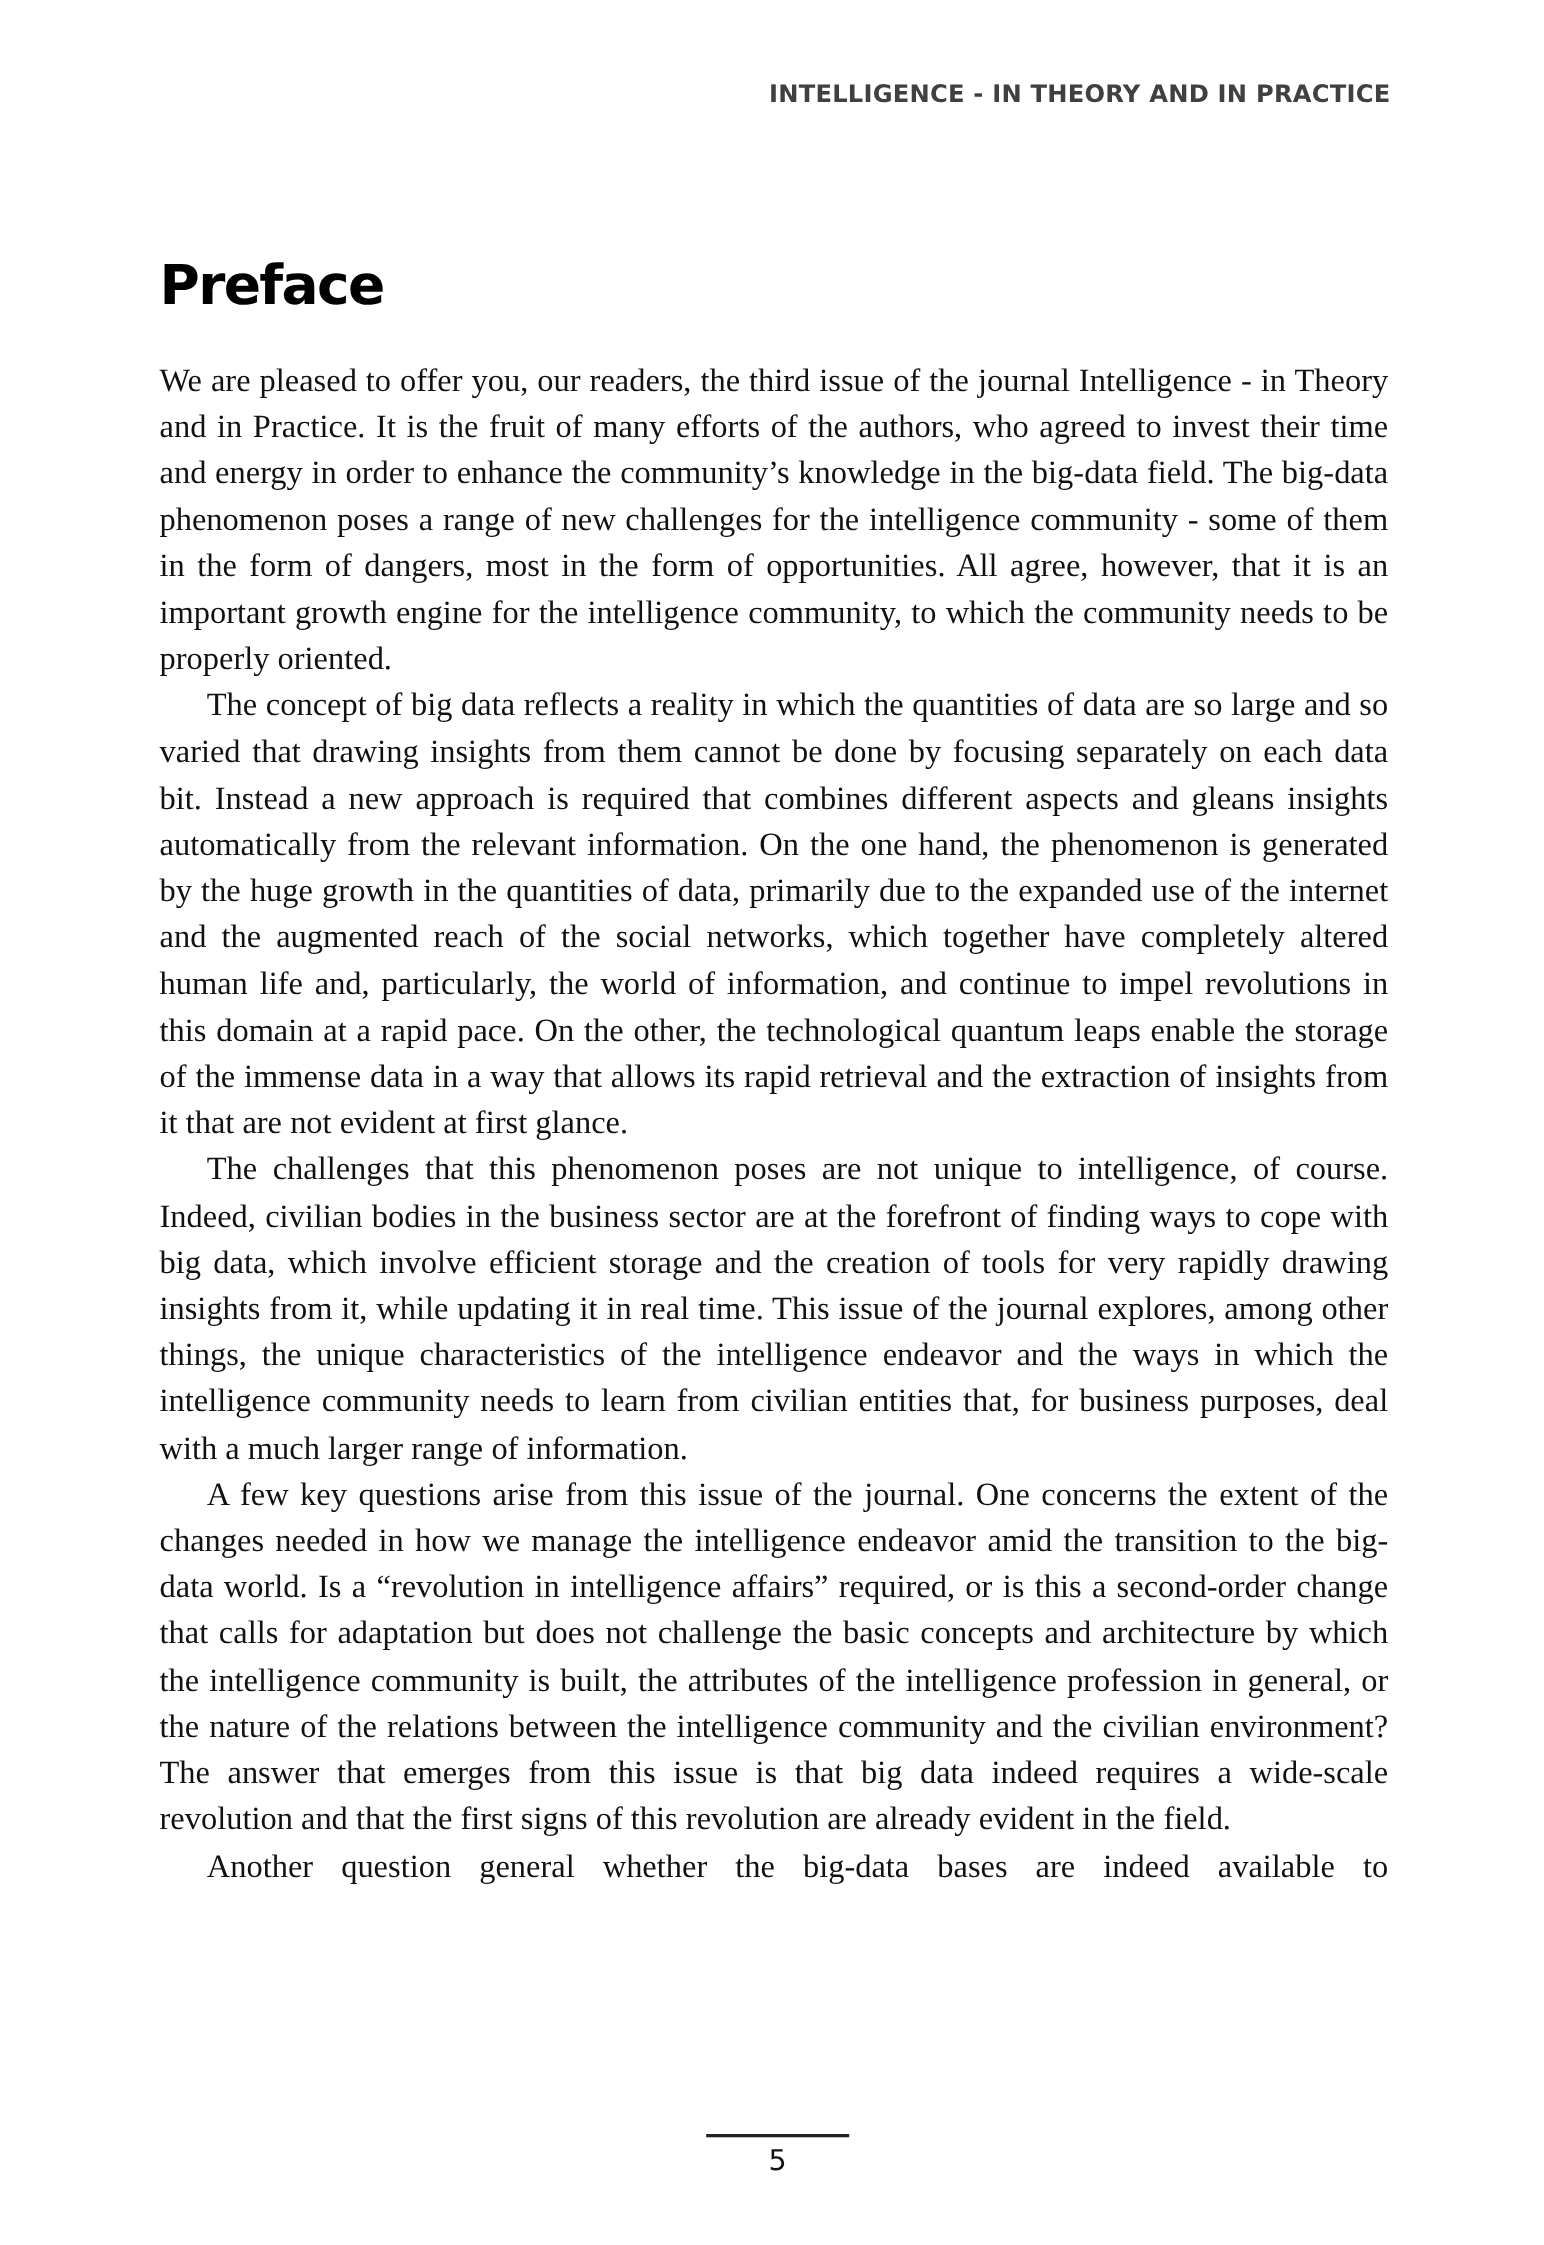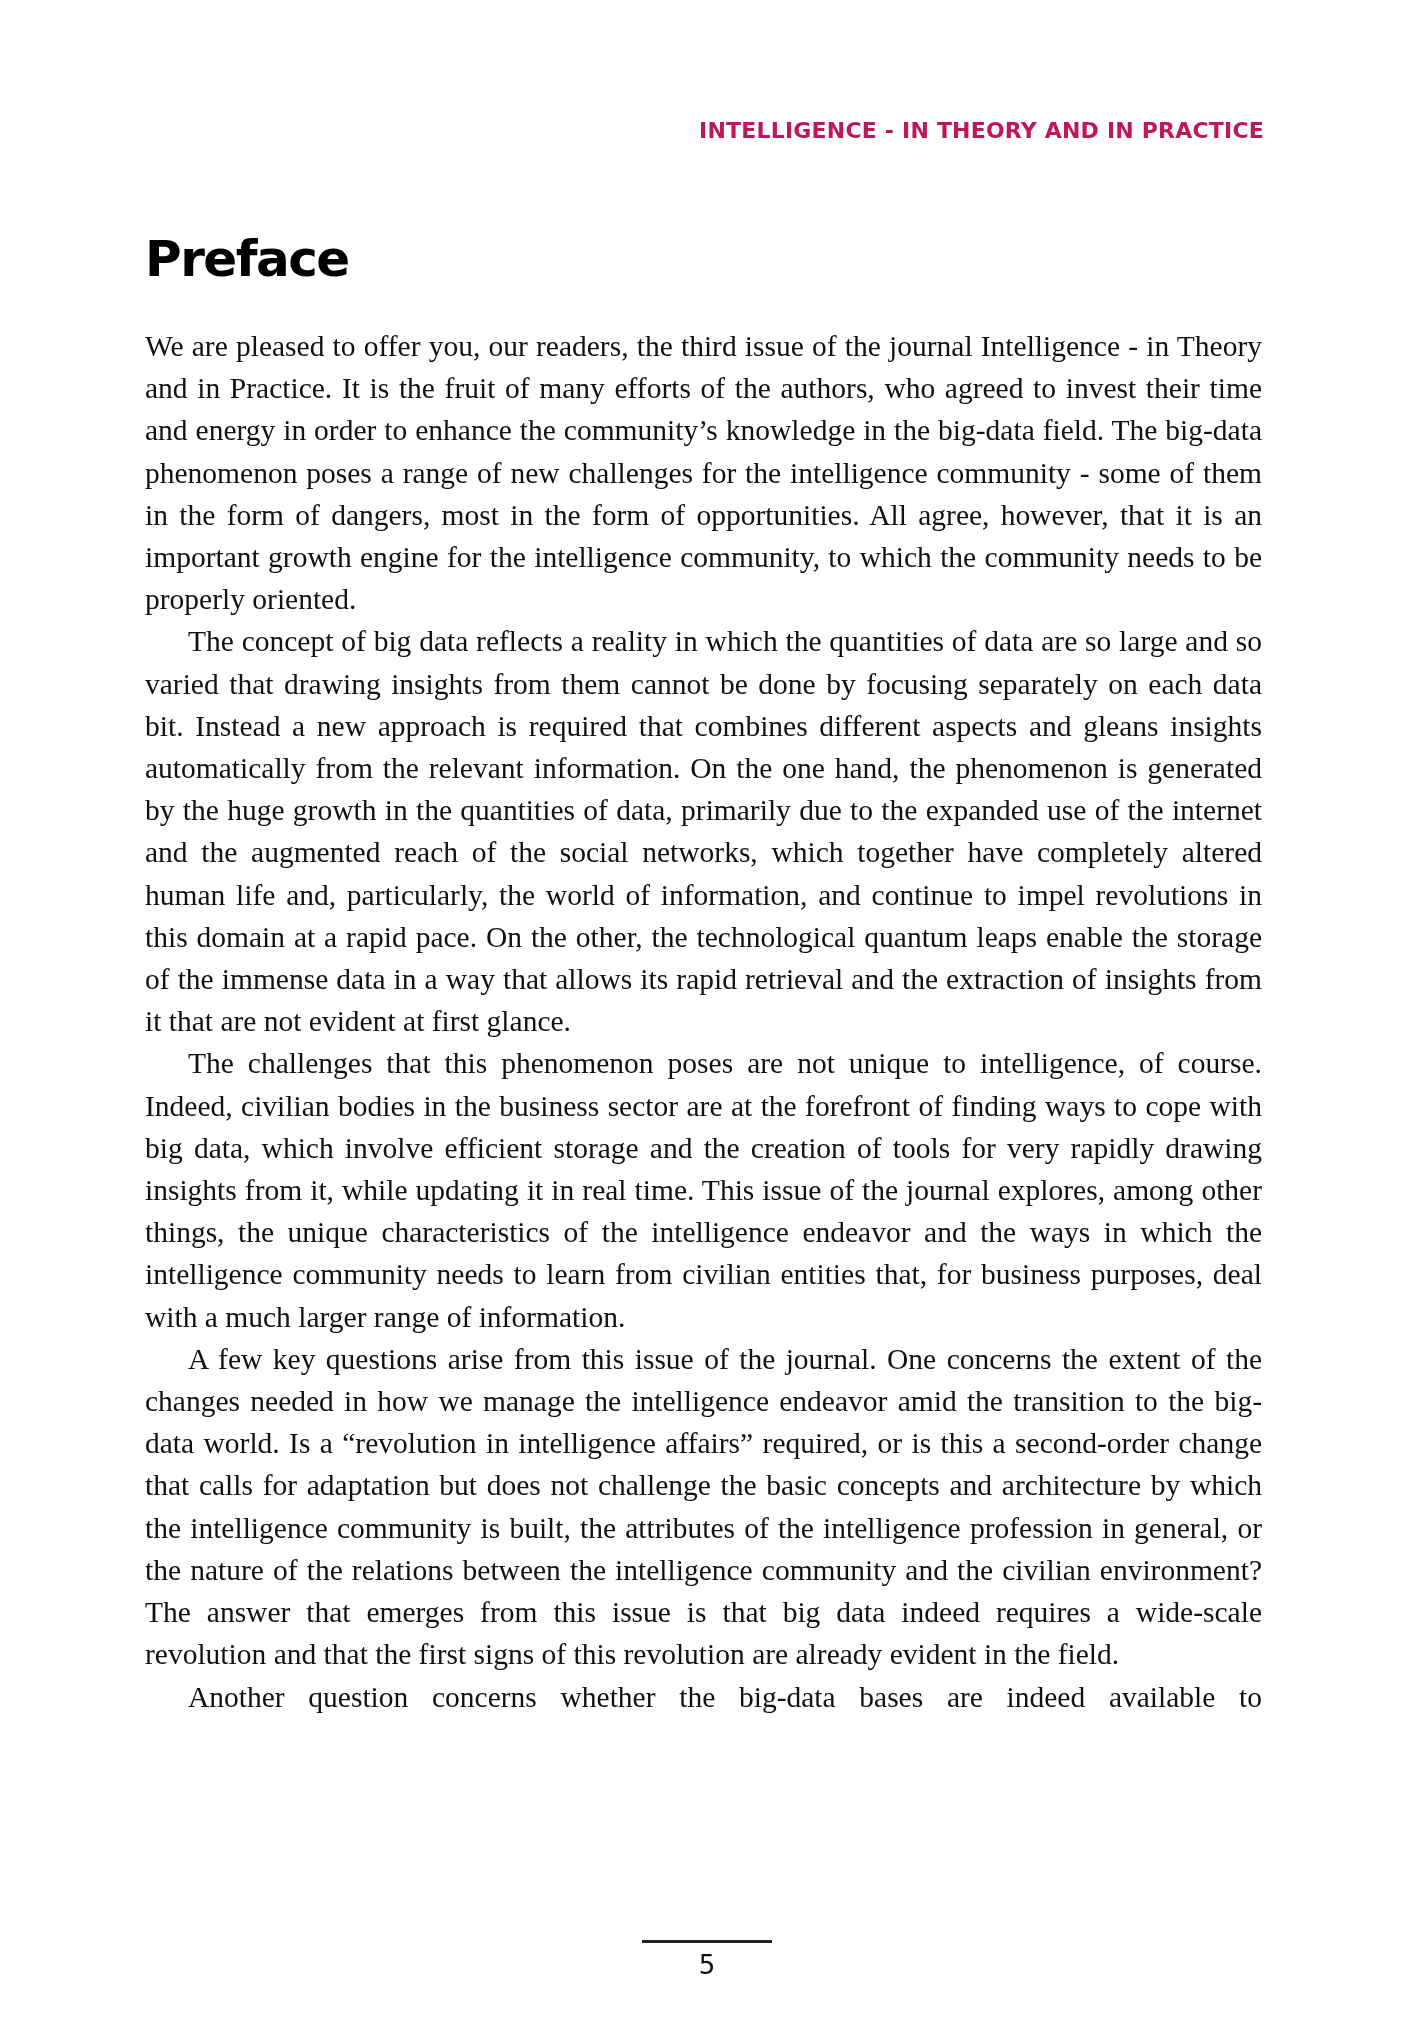--- a/index.html
+++ b/index.html
@@ -1,20 +1,20 @@
 <!DOCTYPE html>
 <html><head>
   <meta charset="utf-8">
   <style>
     html, body { margin: 0; padding: 0; background: #ffffff; }
     body { width: 1404px; height: 2041px; position: relative; overflow: hidden; color: #111; }
     .running-header {
       position: absolute; top: 74px; right: 140px;
       font-family: "DejaVu Sans", sans-serif; font-weight: bold;
-      font-size: 22px; letter-spacing: 0.2px; color: #be185d; margin-top: 44px;
+      font-size: 22px; letter-spacing: 0.2px; color: #404040;
     }
     .title {
       position: absolute; top: 230px; left: 145px;
       font-family: "DejaVu Sans", sans-serif; font-weight: bold;
       font-size: 50px; letter-spacing: -1.5px; margin: 0; color: #000;
     }
     .body-text {
       position: absolute; top: 325px; left: 145px; width: 1117px;
       font-family: "Liberation Serif", serif; font-size: 29.5px;
       line-height: 42.2px; text-align: justify; color: #111;
@@ -35,17 +35,17 @@
 
 <div class="running-header">INTELLIGENCE - IN THEORY AND IN PRACTICE</div>
 
 <h1 class="title">Preface</h1>
 
 <div class="body-text">
   <p class="first">We are pleased to offer you, our readers, the third issue of the journal Intelligence - in Theory and in Practice. It is the fruit of many efforts of the authors, who agreed to invest their time and energy in order to enhance the community’s knowledge in the big-data field. The big-data phenomenon poses a range of new challenges for the intelligence community - some of them in the form of dangers, most in the form of opportunities. All agree, however, that it is an important growth engine for the intelligence community, to which the community needs to be properly oriented.</p>
   <p>The concept of big data reflects a reality in which the quantities of data are so large and so varied that drawing insights from them cannot be done by focusing separately on each data bit. Instead a new approach is required that combines different aspects and gleans insights automatically from the relevant information. On the one hand, the phenomenon is generated by the huge growth in the quantities of data, primarily due to the expanded use of the internet and the augmented reach of the social networks, which together have completely altered human life and, particularly, the world of information, and continue to impel revolutions in this domain at a rapid pace. On the other, the technological quantum leaps enable the storage of the immense data in a way that allows its rapid retrieval and the extraction of insights from it that are not evident at first glance.</p>
   <p>The challenges that this phenomenon poses are not unique to intelligence, of course. Indeed, civilian bodies in the business sector are at the forefront of finding ways to cope with big data, which involve efficient storage and the creation of tools for very rapidly drawing insights from it, while updating it in real time. This issue of the journal explores, among other things, the unique characteristics of the intelligence endeavor and the ways in which the intelligence community needs to learn from civilian entities that, for business purposes, deal with a much larger range of information.</p>
   <p>A few key questions arise from this issue of the journal. One concerns the extent of the changes needed in how we manage the intelligence endeavor amid the transition to the big-data world. Is a “revolution in intelligence affairs” required, or is this a second-order change that calls for adaptation but does not challenge the basic concepts and architecture by which the intelligence community is built, the attributes of the intelligence profession in general, or the nature of the relations between the intelligence community and the civilian environment? The answer that emerges from this issue is that big data indeed requires a wide-scale revolution and that the first signs of this revolution are already evident in the field.</p>
-  <p style="text-align-last: justify;">Another question concerns whether the big-data bases are indeed available to</p>
+  <p style="text-align-last: justify;">Another question general whether the big-data bases are indeed available to</p>
 </div>
 
 <div class="page-rule"></div>
 <div class="page-number">5</div>
 
 </body></html>

